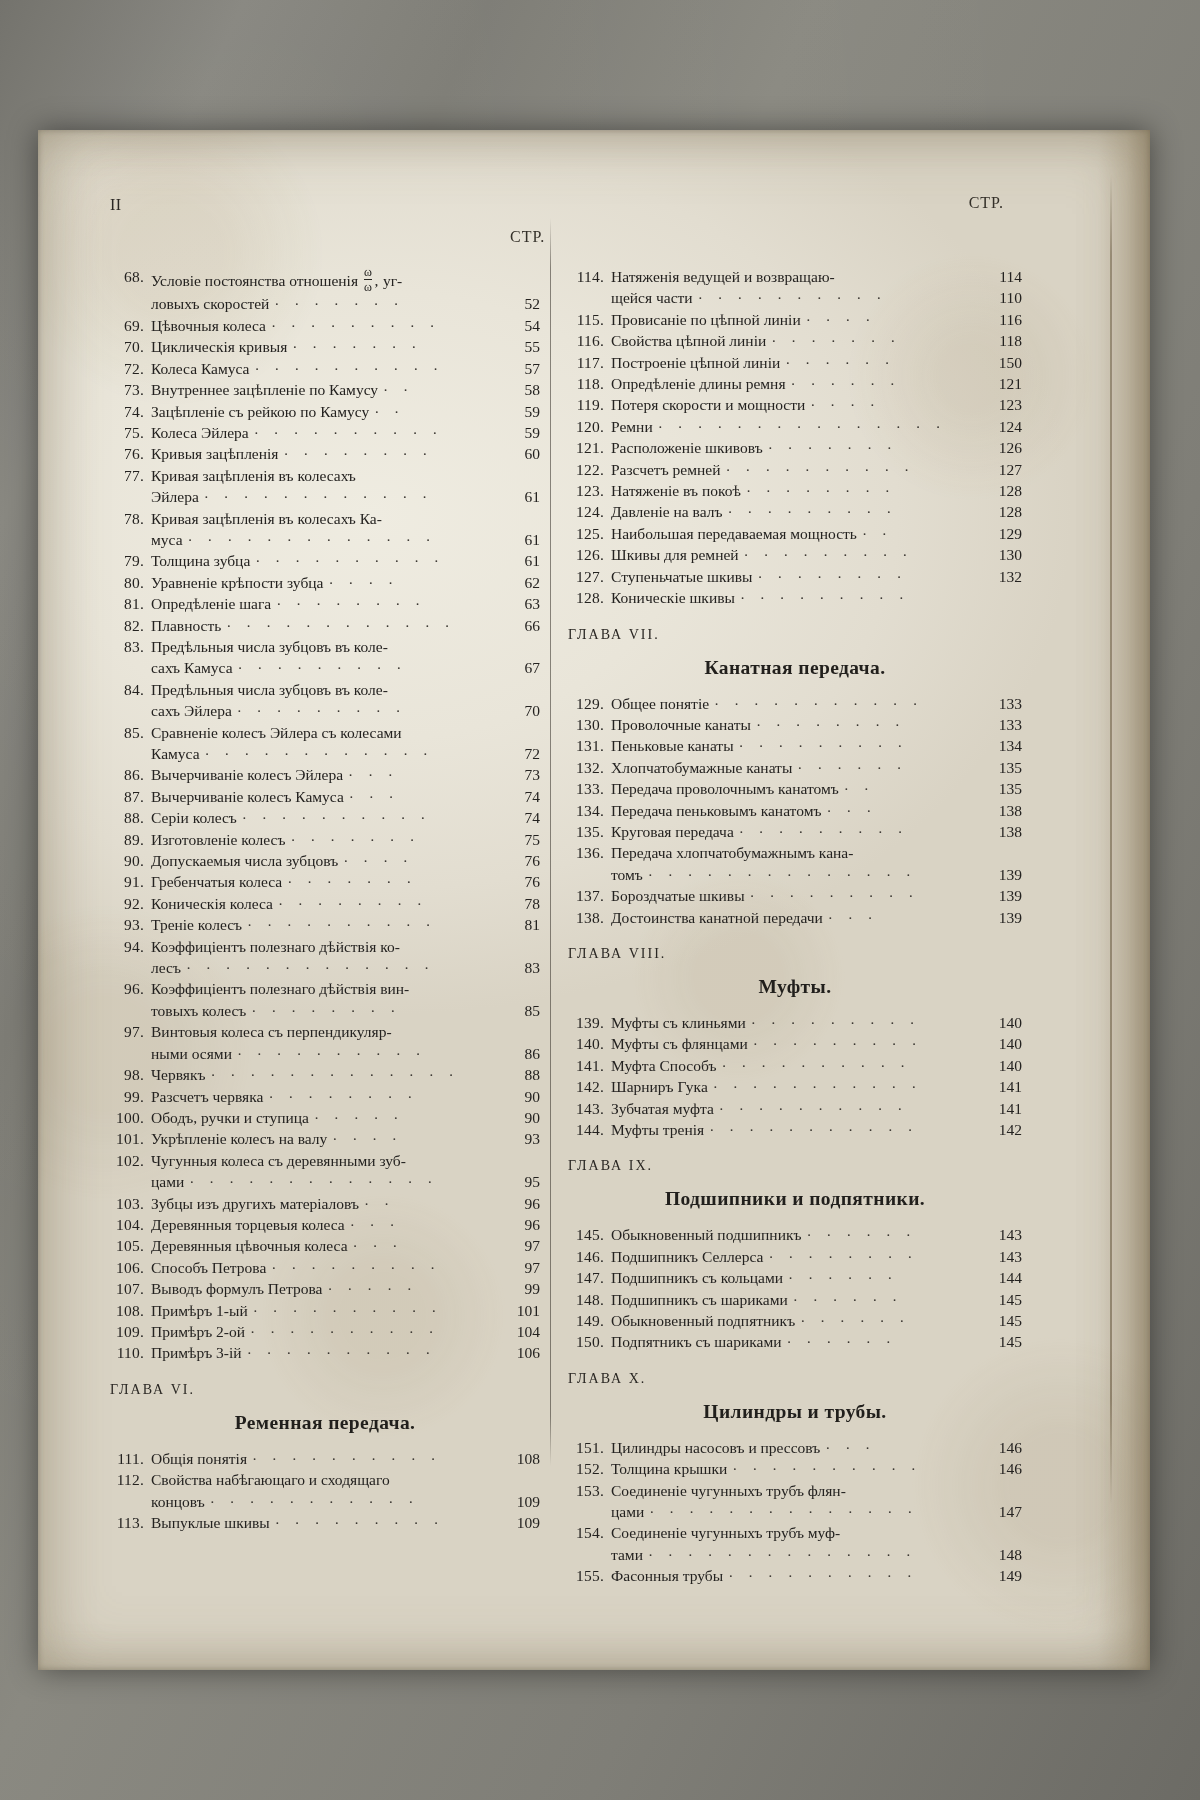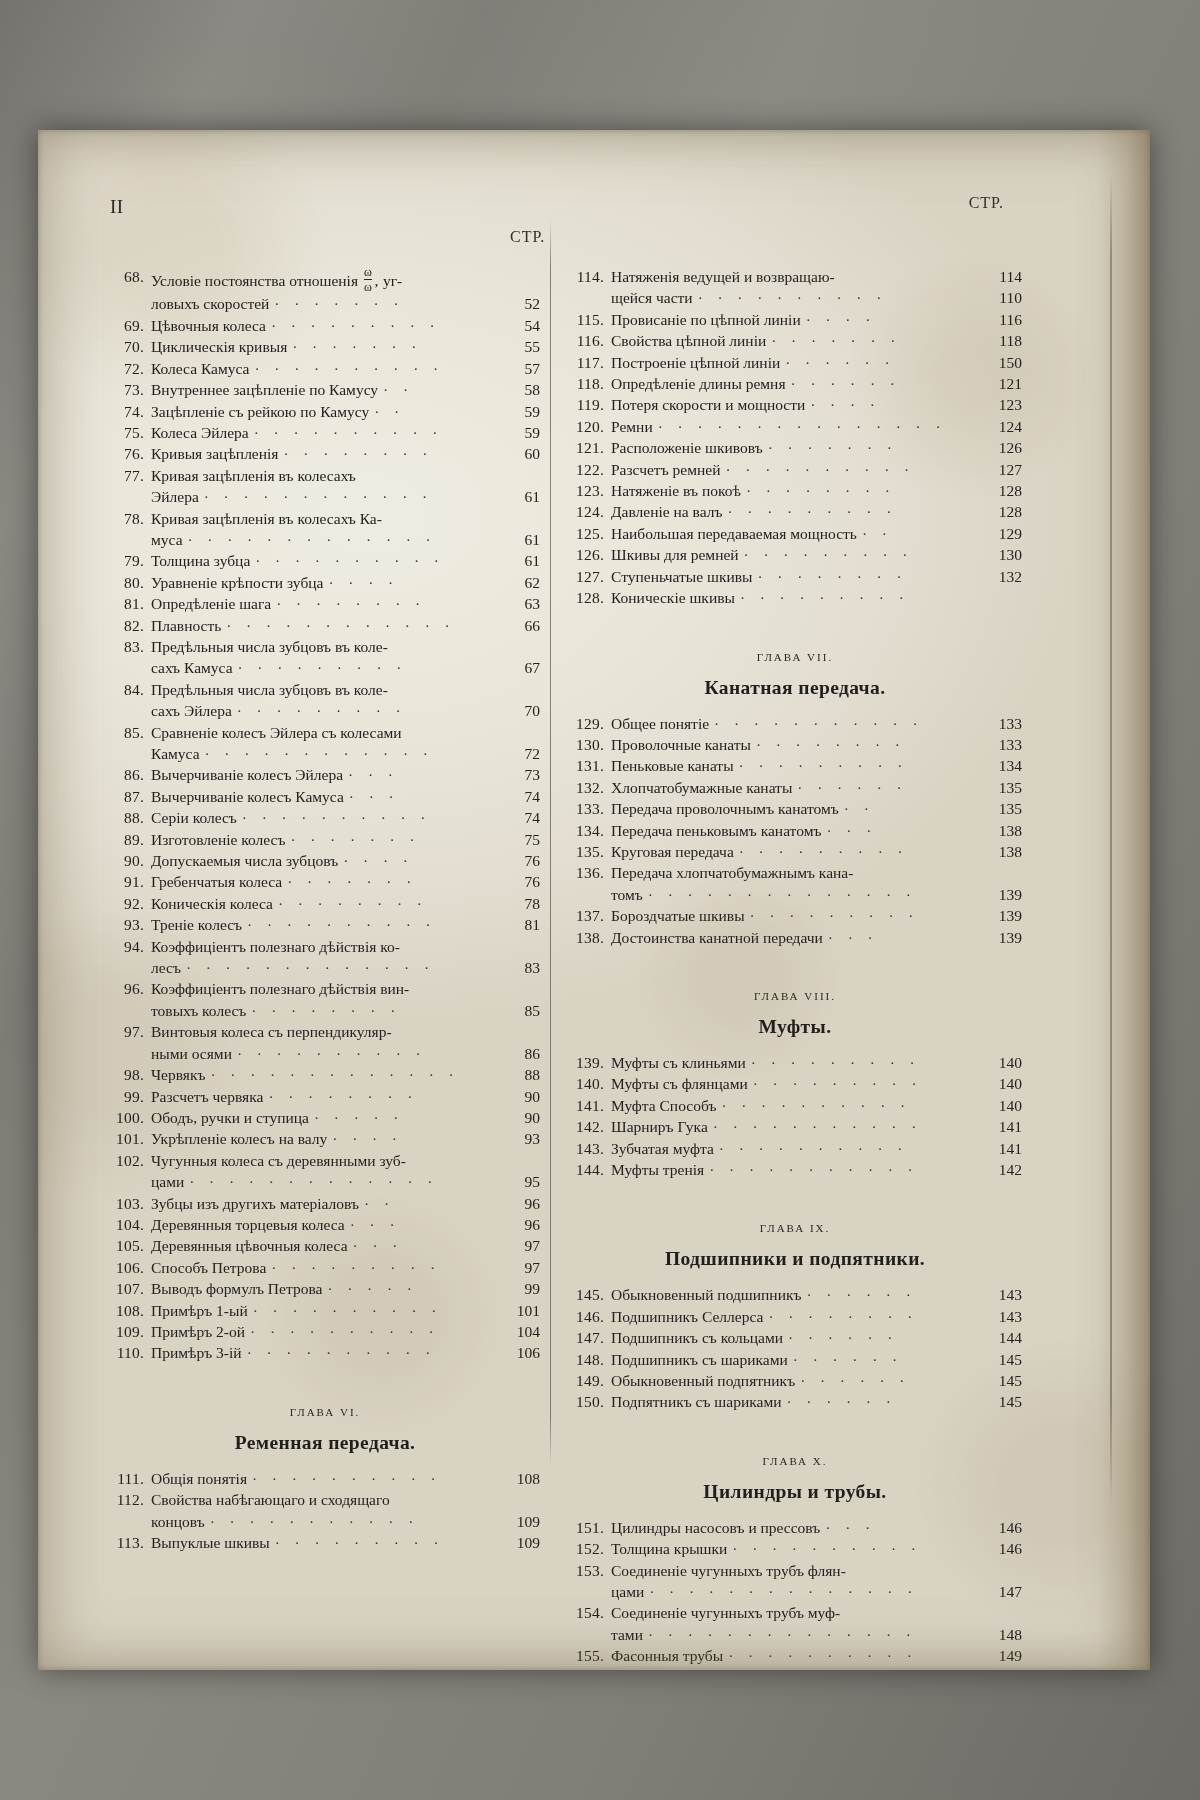--- a/index.html
+++ b/index.html
@@ -54,21 +54,21 @@
     background:linear-gradient(180deg, rgba(90,72,46,.0) 0%, rgba(90,72,46,.45) 6%, rgba(90,72,46,.5) 92%, rgba(90,72,46,0) 100%);
   }
 
   
   .content{
     position:absolute;left:72px;top:66px;width:912px;height:1300px;
     color:#262420;
   }
   .folio{
     position:absolute;left:0;top:0;
-    font-size:19px;letter-spacing:.5px;color:#2b2824;
+    font-size:16px;letter-spacing:.5px;color:#2b2824;
   }
   .stp-left{
     position:absolute;left:400px;top:32px;font-size:16px;letter-spacing:1px;color:#343029;
   }
   .stp-right{
     position:absolute;right:18px;top:-2px;font-size:16px;letter-spacing:1px;color:#343029;
   }
 
   .cols{position:absolute;left:0;top:70px;width:912px;}
   .col{
@@ -129,24 +129,24 @@
     text-align:center;
     vertical-align:-0.45em;
     font-size:12px;
     line-height:1.02;
     margin:0 2px;
   }
   .frac .fl{display:block;}
   .frac .bar{display:block;border-top:1.6px solid #262420;margin:1px 0 1px;}
 
   .chap{
-    text-align:center;
-    font-size:11px;
+    text-align:left;
+    font-size:14px;
     letter-spacing:2px;
-    margin:42px 0 0 0;
+    margin:18px 0 0 0;
     color:#2a2723;
   }
   .chaptitle{
     text-align:center;
     font-size:19.5px;
     font-weight:bold;
     letter-spacing:.4px;
     margin:14px 0 14px 0;
     color:#211f1c;
   }

